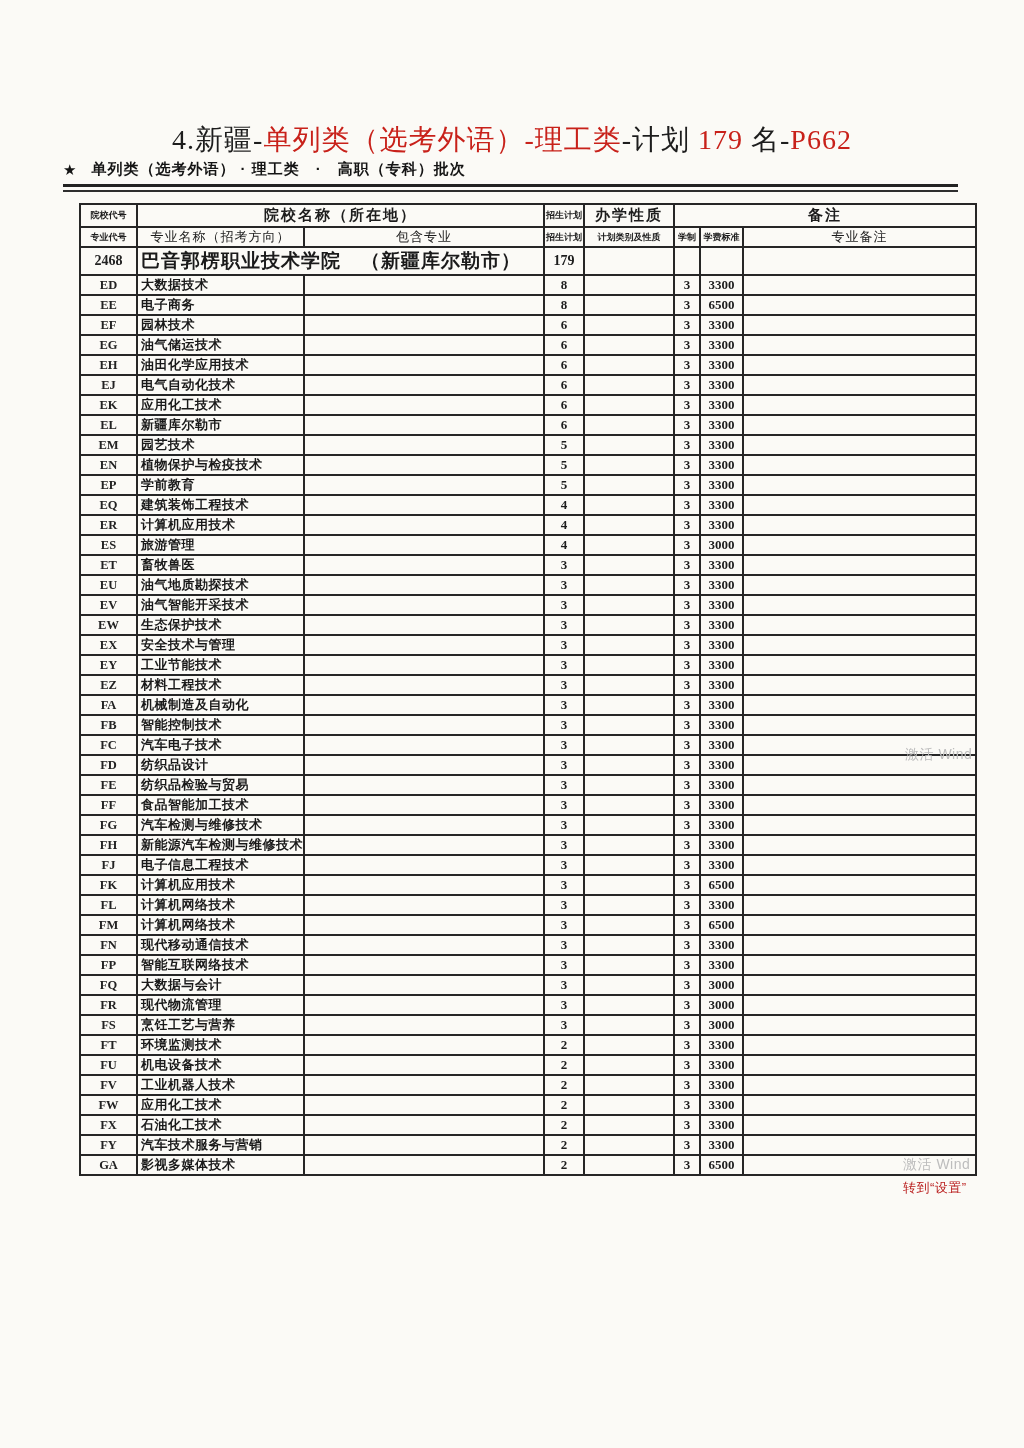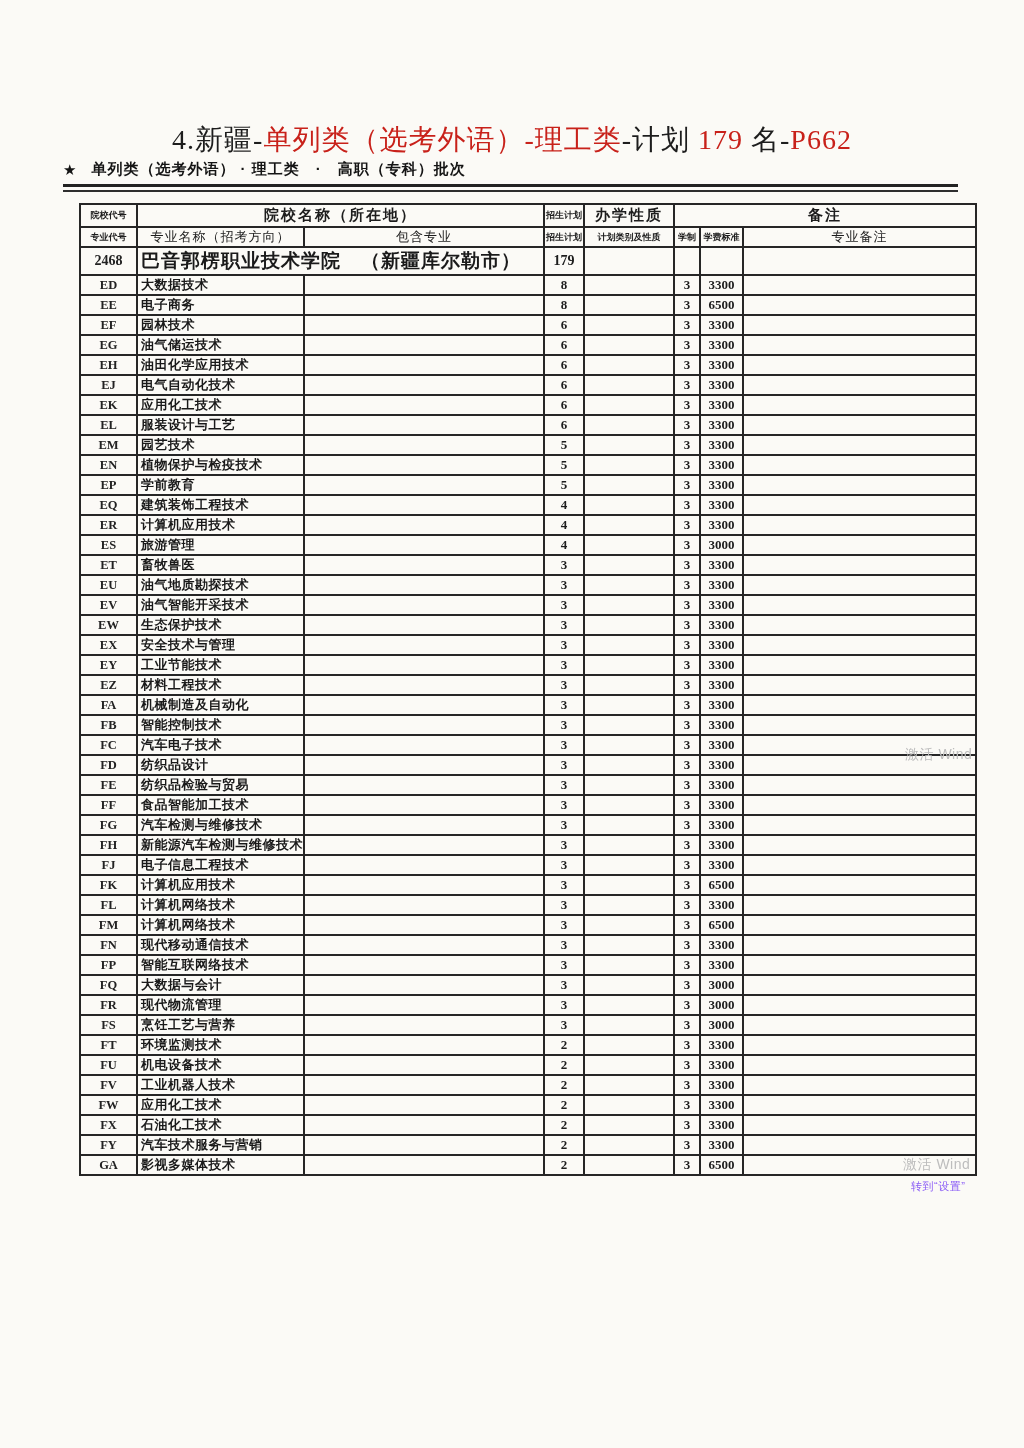--- a/index.html
+++ b/index.html
@@ -39,21 +39,21 @@
     font-family:"Liberation Serif","DejaVu Serif",serif;font-weight:bold;color:#222;}
   .cell-name{font-size:13px;font-weight:bold;color:#1a1a1a;letter-spacing:0.5px;}
   .cell-num{font-size:13px;text-align:center;
     font-family:"Liberation Serif","DejaVu Serif",serif;font-weight:bold;}
   .inst .cell-code{font-size:14px;}
   .inst .cell-name{font-size:19px;letter-spacing:1px;}
   .inst .cell-num{font-size:14px;}
   
   .wm{position:absolute;color:#bdbdbd;font-size:14px;letter-spacing:0.5px;
       white-space:nowrap;}
-  .wm .wm-sub{font-size:11px;color:#8b5cf6;margin-top:5px;margin-left:8px;}
+  .wm .wm-sub{font-size:13px;color:#b91c1c;margin-top:5px;}
 </style>
 </head>
 <body>
 
 <h1 class="doc-title"><span style="color: rgb(29, 29, 29);">4.新疆-</span><span style="color: rgb(200, 33, 26);">单列类（选考外语）-理工类</span><span style="color: rgb(29, 29, 29);">-计划 </span><span style="color: rgb(200, 33, 26);">179</span><span style="color: rgb(29, 29, 29);"> 名-</span><span style="color: rgb(200, 33, 26);">P662</span></h1>
 
 <div class="batch">
   <div class="batch-line">
     <span class="batch-star">★</span>
     <span>单列类（选考外语） · 理工类　·　高职（专科）批次</span>
@@ -165,21 +165,21 @@
     <td class="cell-name">应用化工技术</td>
     <td></td>
     <td class="cell-num">6</td>
     <td></td>
     <td class="cell-num">3</td>
     <td class="cell-num">3300</td>
     <td></td>
   </tr>
         <tr class="data">
     <td class="cell-code">EL</td>
-    <td class="cell-name">服装设计与工艺</td>
+    <td class="cell-name">新疆库尔勒市</td>
     <td></td>
     <td class="cell-num">6</td>
     <td></td>
     <td class="cell-num">3</td>
     <td class="cell-num">3300</td>
     <td></td>
   </tr>
         <tr class="data">
     <td class="cell-code">EM</td>
     <td class="cell-name">园艺技术</td>

